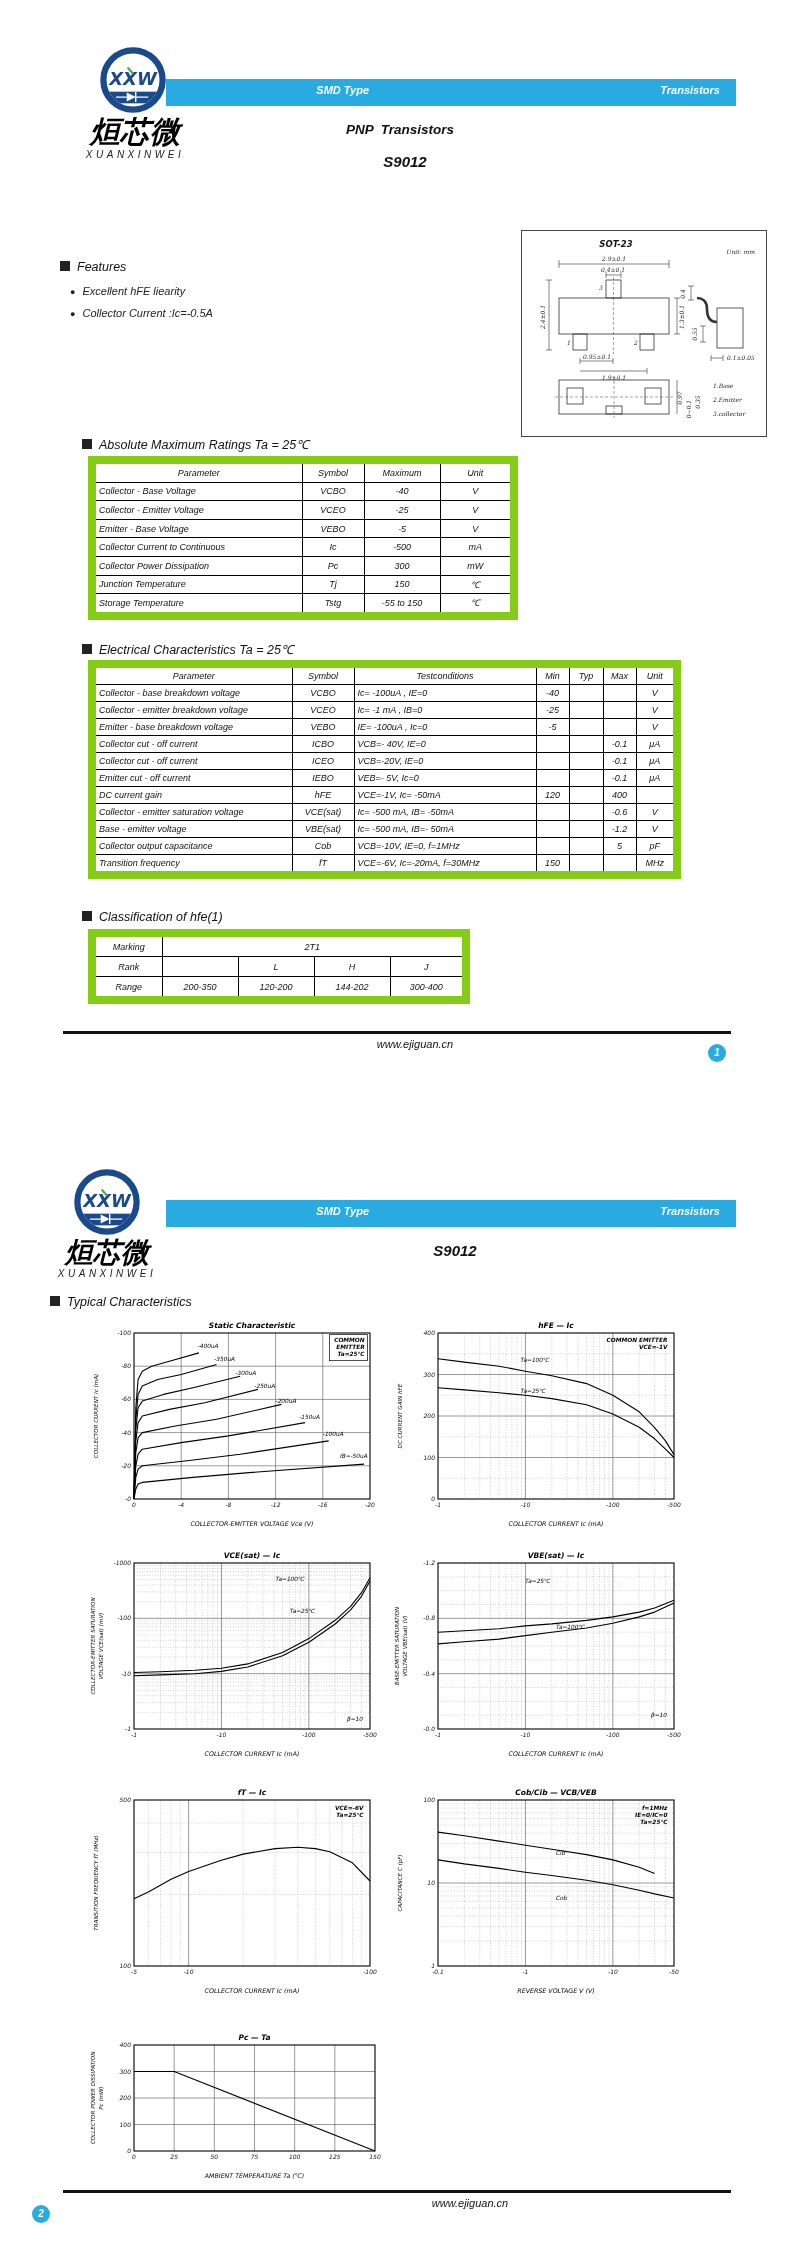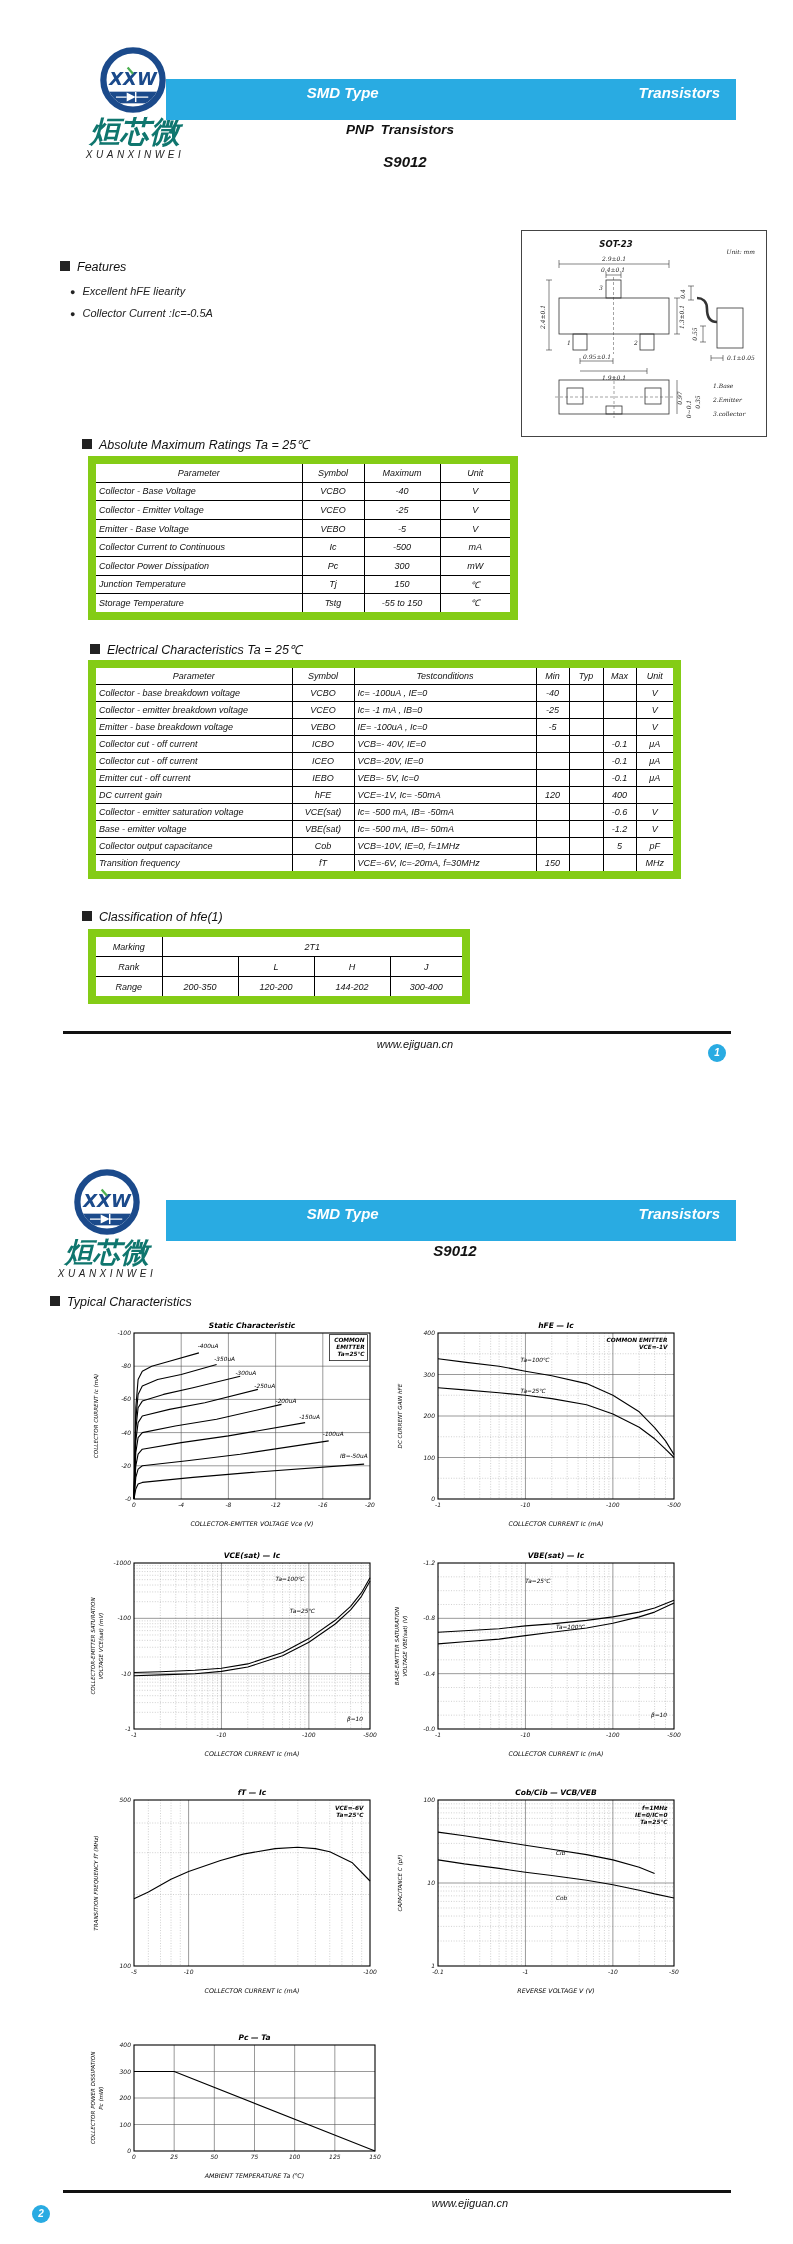--- a/index.html
+++ b/index.html
@@ -1,22 +1,22 @@
 <!DOCTYPE html>
 <html><head>
 <meta charset="utf-8">
 <style>
   html,body{margin:0;padding:0;background:#fff;}
   body{font-family:"Liberation Sans",sans-serif;color:#111;}
   .canvas{position:relative;width:793px;height:2244px;background:#fff;overflow:hidden;font-style:italic;}
   .abs{position:absolute;}
-  .cn{font-weight:bold;font-size:30px;color:#0f766e;text-align:center;white-space:nowrap;}
+  .cn{font-weight:bold;font-size:30px;color:#000000;text-align:center;white-space:nowrap;}
   .cn.small{font-size:28px;}
   .en{font-size:10px;letter-spacing:3.5px;text-align:center;color:#222;white-space:nowrap;}
-  .banner{left:166px;width:570px;height:41px;background:#29abe2;color:#fff;font-weight:bold;font-size:15px;}
+  .banner{left:166px;width:570px;height:27px;background:#29abe2;color:#fff;font-weight:bold;font-size:11px;}
   .banner .bl{position:absolute;left:0;width:62%;text-align:center;top:5px;}
   .banner .br{position:absolute;right:16px;top:5px;}
   .ptitle{font-weight:bold;font-size:13.5px;text-align:center;white-space:pre;}
   .pn{font-weight:bold;font-size:15px;text-align:center;}
   .sec{font-size:12.5px;}
   .sq{display:inline-block;width:10px;height:10px;background:#222;margin-right:7px;}
   .feat{font-size:11px;color:#222;}
   .feat .b{font-size:9px;margin-right:7px;}
   table.ds{border-collapse:collapse;table-layout:fixed;border:8px solid #84cc16;}
   .ds th,.ds td{border:1px solid #000;font-size:9px;font-weight:normal;color:#111;text-align:center;padding:0 3px;overflow:hidden;white-space:nowrap;}
@@ -193,21 +193,21 @@
           <tr>
             <td class="al">Storage Temperature</td>
             <td>Tstg</td>
             <td>-55 to 150</td>
             <td>℃</td>
           </tr>
         </tbody>
       </table>
     </div>
 
-  <div class="abs sec" style="left:90px;top:641px;"><span class="sq"></span><span>Electrical Characteristics Ta = 25℃</span></div>
+  <div class="abs sec" style="left:82px;top:641px;"><span class="sq"></span><span>Electrical Characteristics Ta = 25℃</span></div>
   <div class="abs" style="left:88px;top:660px;" id="ec-mount">
       <table class="ds ec">
         <colgroup>
           <col style="width: 200px;">
           <col style="width: 62px;">
           <col style="width: 182px;">
           <col style="width: 33px;">
           <col style="width: 34px;">
           <col style="width: 33px;">
           <col style="width: 41px;">

